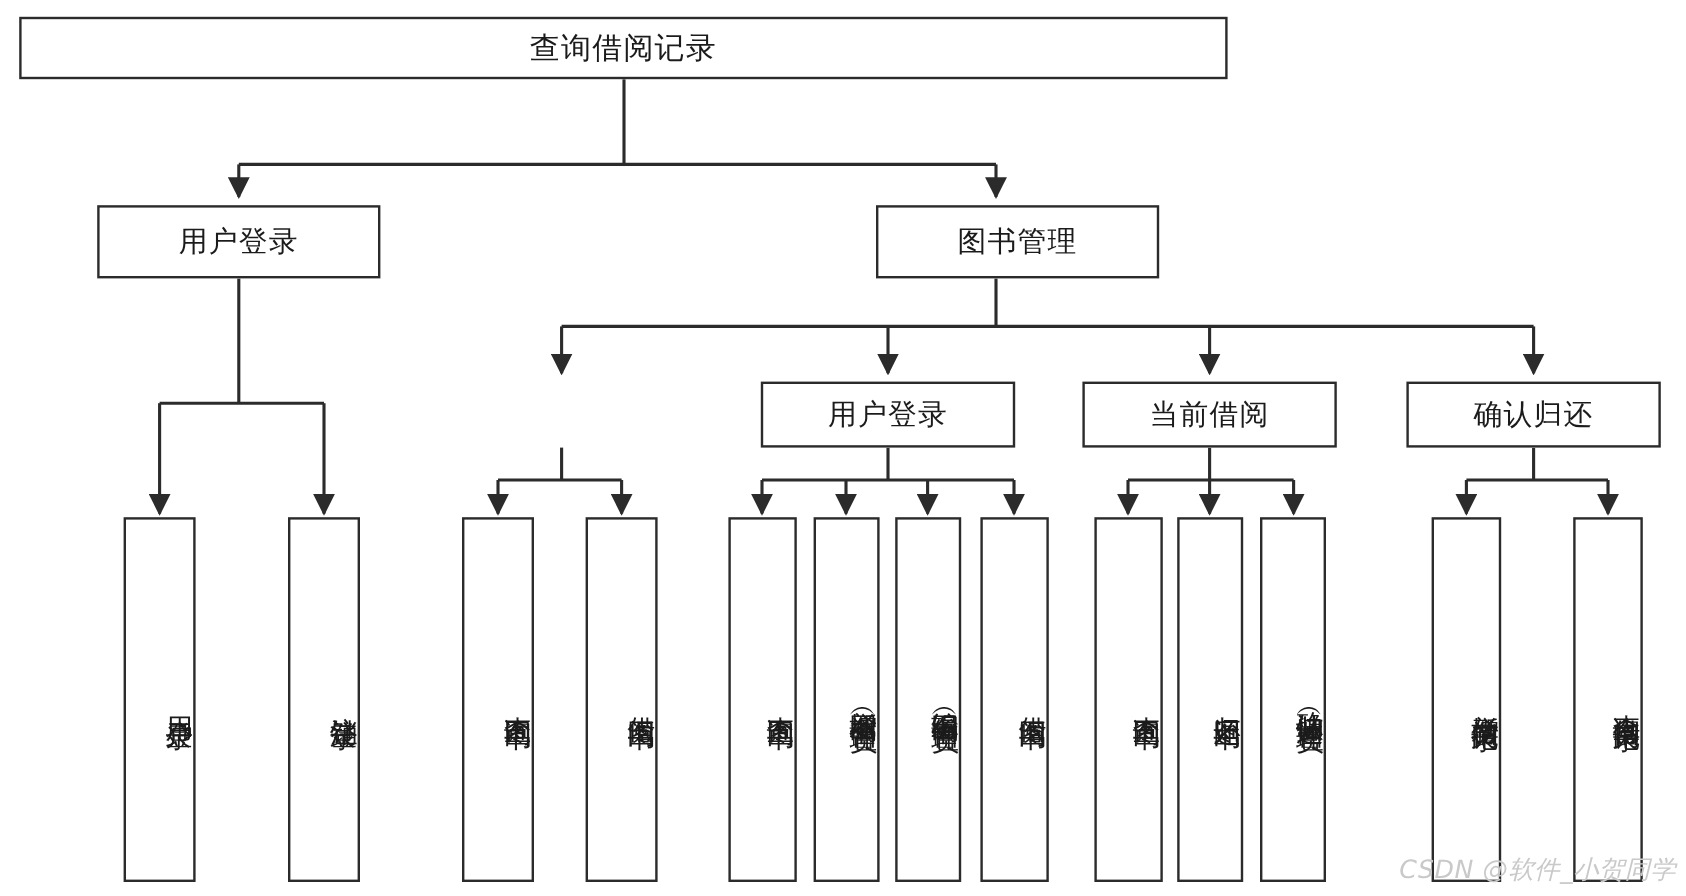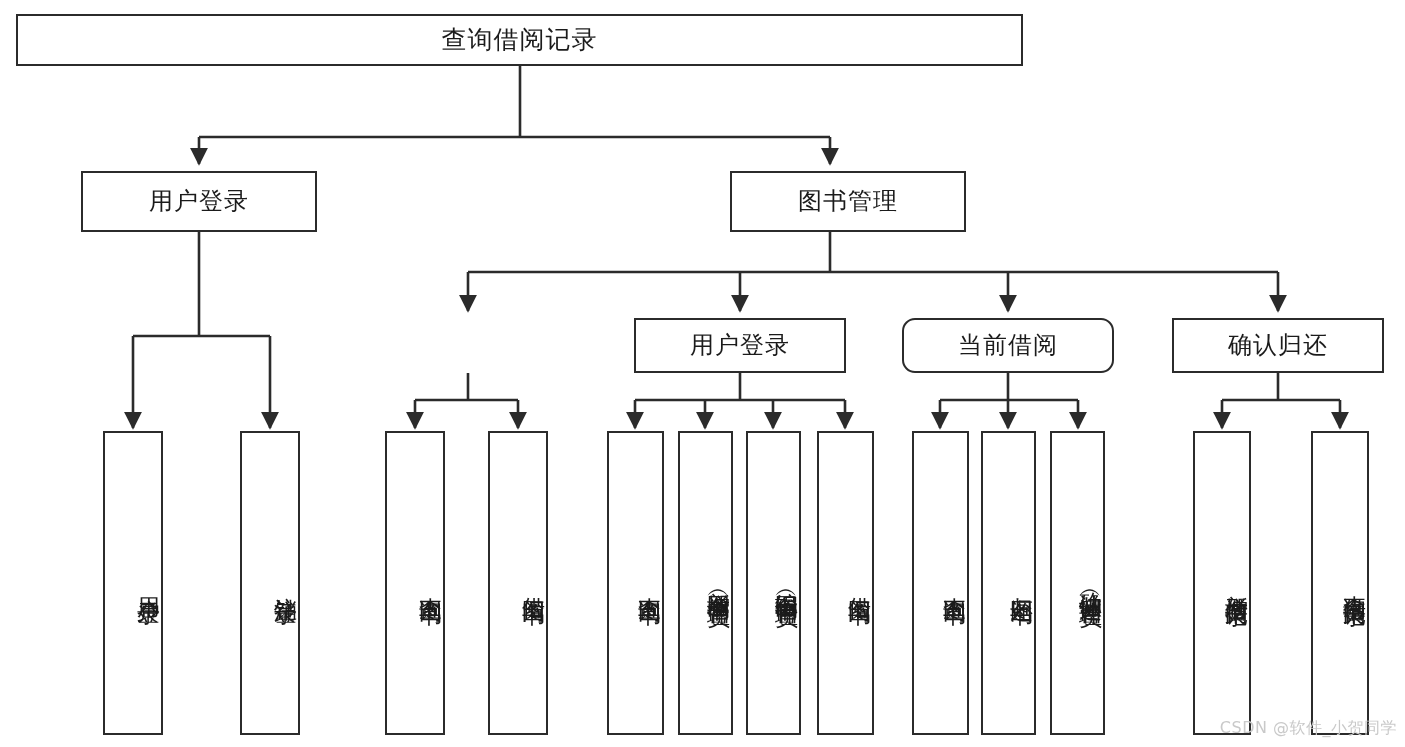--- a/index.html
+++ b/index.html
@@ -52,25 +52,26 @@
     align-items: flex-start;
     justify-content: center;
     white-space: nowrap;
   }
   .node-root {
     font-size: 25px;
   }
   .watermark {
     position: absolute;
     color: #c9c9c9;
-    font-size: 16px;
+    font-size: 21px;
     letter-spacing: 0.5px;
     white-space: nowrap;
     z-index: 5;
     pointer-events: none;
+    font-style: italic;
   }
 </style>
 </head>
 <body>
 
 <div id="diagram-root">
 
   <svg id="svg-layer" viewBox="0 0 1405 747" xmlns="http://www.w3.org/2000/svg">
     <defs>
       <marker id="arrow" viewBox="0 0 10 10" refX="9" refY="5" markerWidth="7" markerHeight="7" orient="auto-start-reverse">
@@ -128,21 +129,21 @@
   <div class="node node-h" style="left:81px; top:171px; width:236px; height:61px;">
     <span>用户登录</span>
   </div>
   <div class="node node-h" style="left:712px; top:171px; width:236px; height:61px;margin-left:18px;">
     <span>图书管理</span>
   </div>
 
   <div class="node node-h" style="left:634px; top:318px; width:212px; height:55px;">
     <span>用户登录</span>
   </div>
-  <div class="node node-h" style="left:902px; top:318px; width:212px; height:55px;border-radius:13px;">
+  <div class="node node-h" style="left:902px; top:318px; width:212px; height:55px;">
     <span>当前借阅</span>
   </div>
   <div class="node node-h" style="left:1172px; top:318px; width:212px; height:55px;">
     <span>确认归还</span>
   </div>
 
   <div class="node node-v" style="left:103px; top:431px; width:60px; height:304px;">
     <span>用户登录</span>
   </div>
   <div class="node node-v" style="left:240px; top:431px; width:60px; height:304px;">

